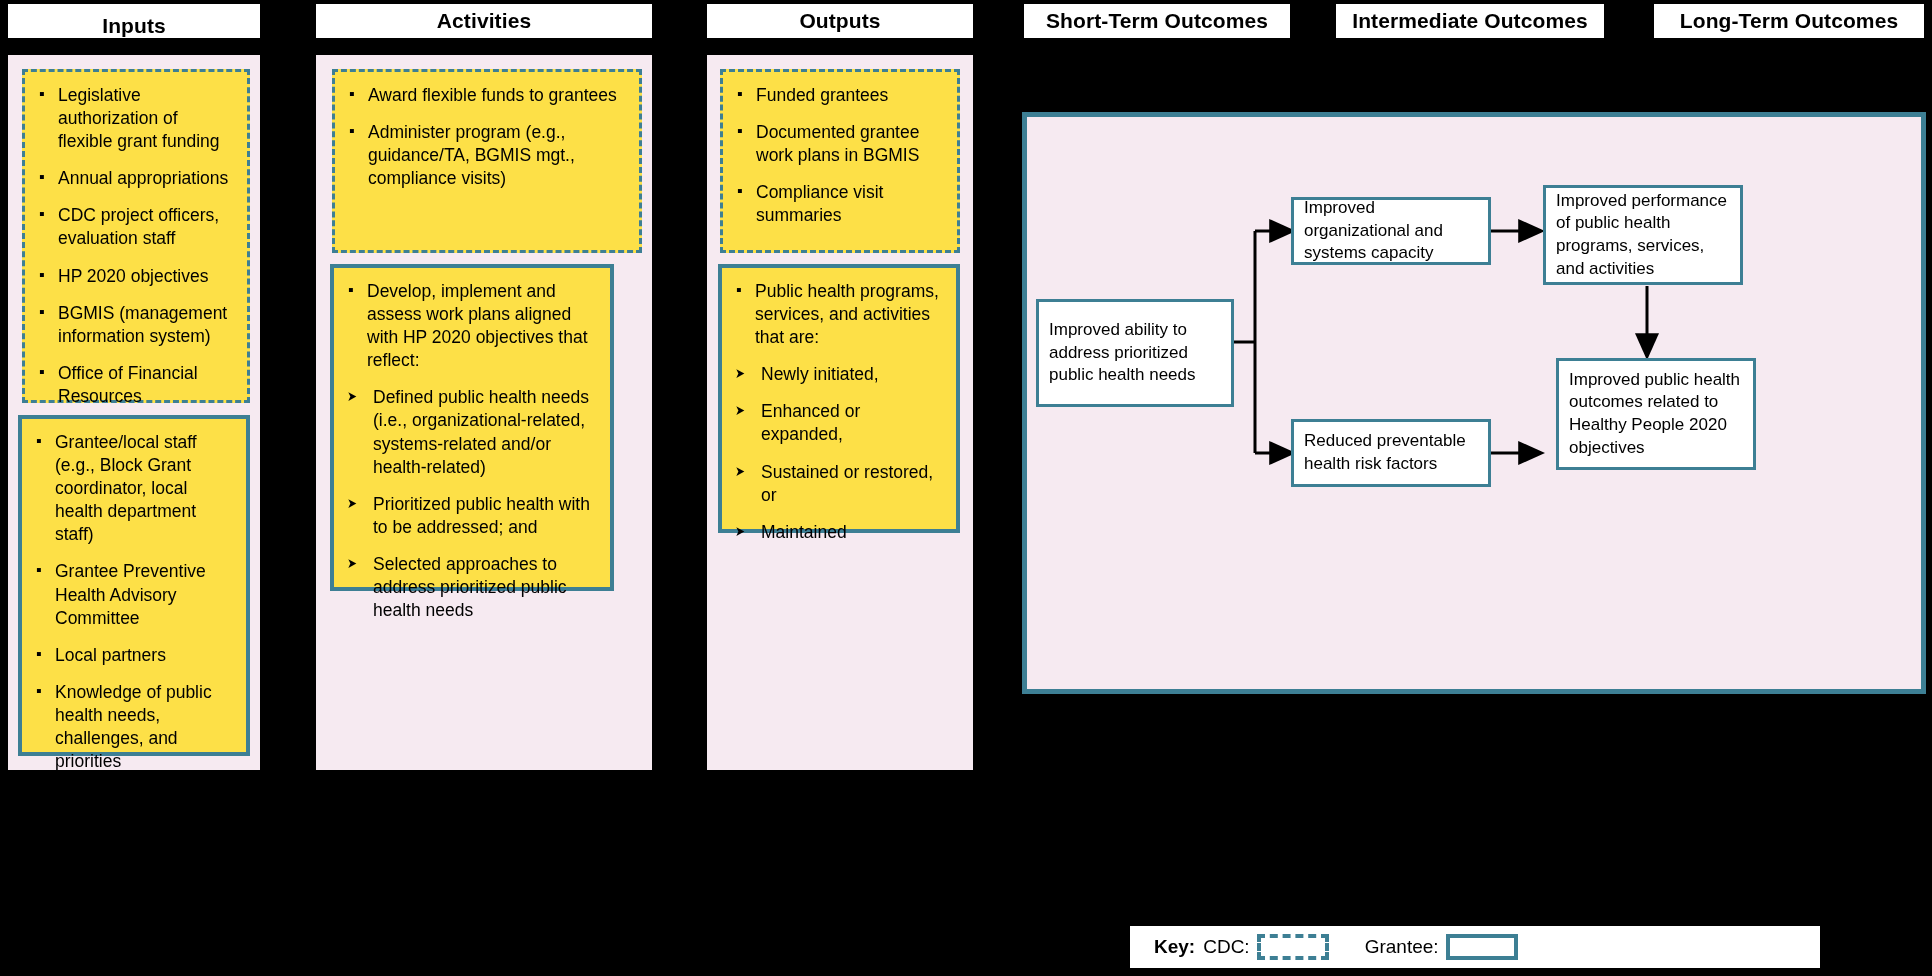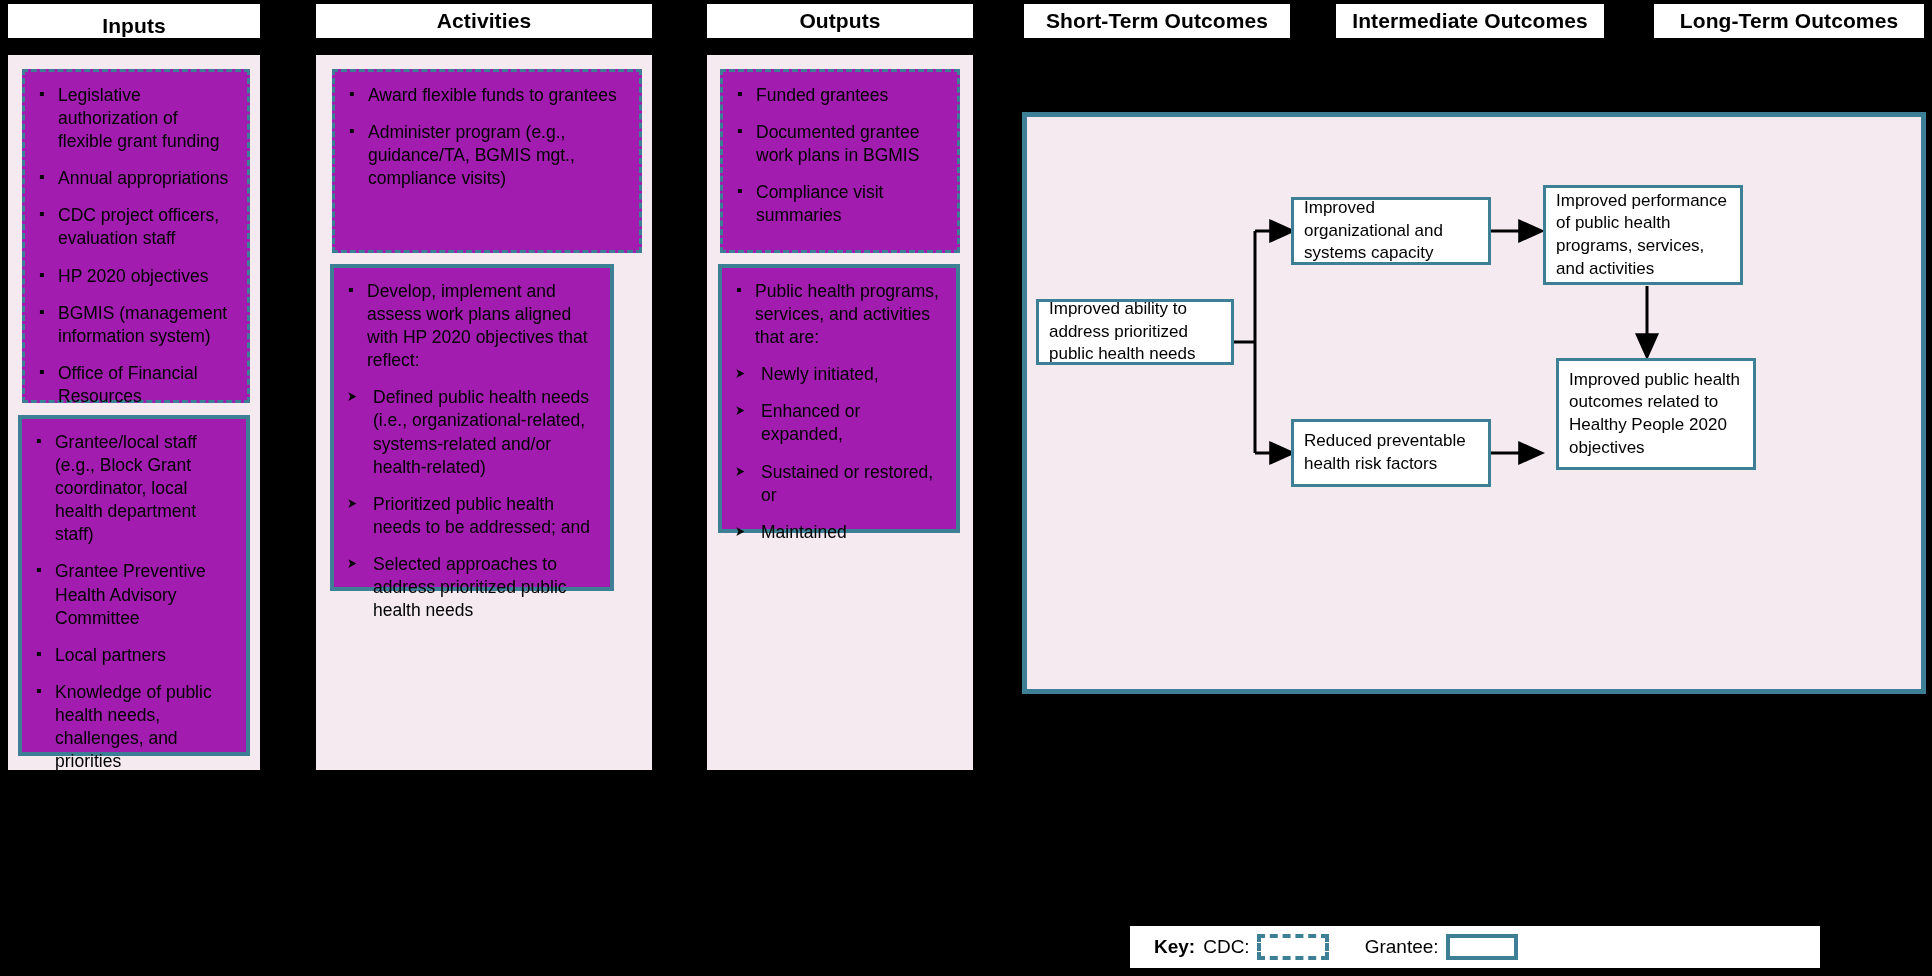--- a/index.html
+++ b/index.html
@@ -19,21 +19,21 @@
   }
 
   
   .col-panel{
     position:absolute;background:#f6eaf1;border:2px solid #000;
     box-sizing:border-box;
   }
 
   
   .ibox{
-    position:absolute;background:#a21caf;box-sizing:border-box;
+    position:absolute;background:#fde047;box-sizing:border-box;
     padding:12px 12px 12px 10px;
   }
   .ibox.cdc{border:3px dashed #3d7f94;}
   .ibox.grantee{border:4px solid #3d7f94;}
 
   ul.blist{margin:0;padding:0;list-style:none;}
   ul.blist li{
     position:relative;padding-left:23px;margin-bottom:14px;
     font-size:17.5px;line-height:1.32;
   }
@@ -133,21 +133,21 @@
       <ul class="blist">
         <li class="sq">Award flexible funds to grantees</li>
         <li class="sq">Administer program (e.g., guidance/TA, BGMIS mgt., compliance visits)</li>
       </ul>
     </div>
 
     <div class="ibox grantee" style="left:14px;top:209px;width:284px;height:327px;">
       <ul class="blist">
         <li class="sq">Develop, implement and assess work plans aligned with HP 2020 objectives that reflect:</li>
         <li class="ar">Defined public health needs (i.e., organizational-related, systems-related and/or health-related)</li>
-        <li class="ar">Prioritized public health needs to be addressed; and</li>
+        <li class="ar">Prioritized public health with to be addressed; and</li>
         <li class="ar">Selected approaches to address prioritized public health needs</li>
       </ul>
     </div>
   </div>
 
   <div class="col-panel" style="left:705px;top:53px;width:270px;height:719px;">
 
     <div class="ibox cdc" style="left:13px;top:14px;width:240px;height:184px;">
       <ul class="blist">
         <li class="sq">Funded grantees</li>
@@ -181,21 +181,21 @@
       <path d="M228,114 L265,114" stroke="#000" stroke-width="3" fill="none" marker-end="url(#ah)"></path>
       <path d="M228,336 L265,336" stroke="#000" stroke-width="3" fill="none" marker-end="url(#ah)"></path>
 
       <path d="M464,114 L514,114" stroke="#000" stroke-width="3" fill="none" marker-end="url(#ah)"></path>
 
       <path d="M620,169 L620,239" stroke="#000" stroke-width="3" fill="none" marker-end="url(#ah)"></path>
 
       <path d="M464,336 L514,336" stroke="#000" stroke-width="3" fill="none" marker-end="url(#ah)"></path>
     </svg>
 
-    <div class="obox" style="left:9px;top:182px;width:198px;height:66px;">
+    <div class="obox" style="left:9px;top:182px;width:198px;height:108px;">
       <span>Improved ability to address prioritized public health needs</span>
     </div>
 
     <div class="obox" style="left:264px;top:80px;width:200px;height:68px;">
       <span>Improved organizational and systems capacity</span>
     </div>
 
     <div class="obox" style="left:264px;top:302px;width:200px;height:68px;">
       <span>Reduced preventable health risk factors</span>
     </div>

